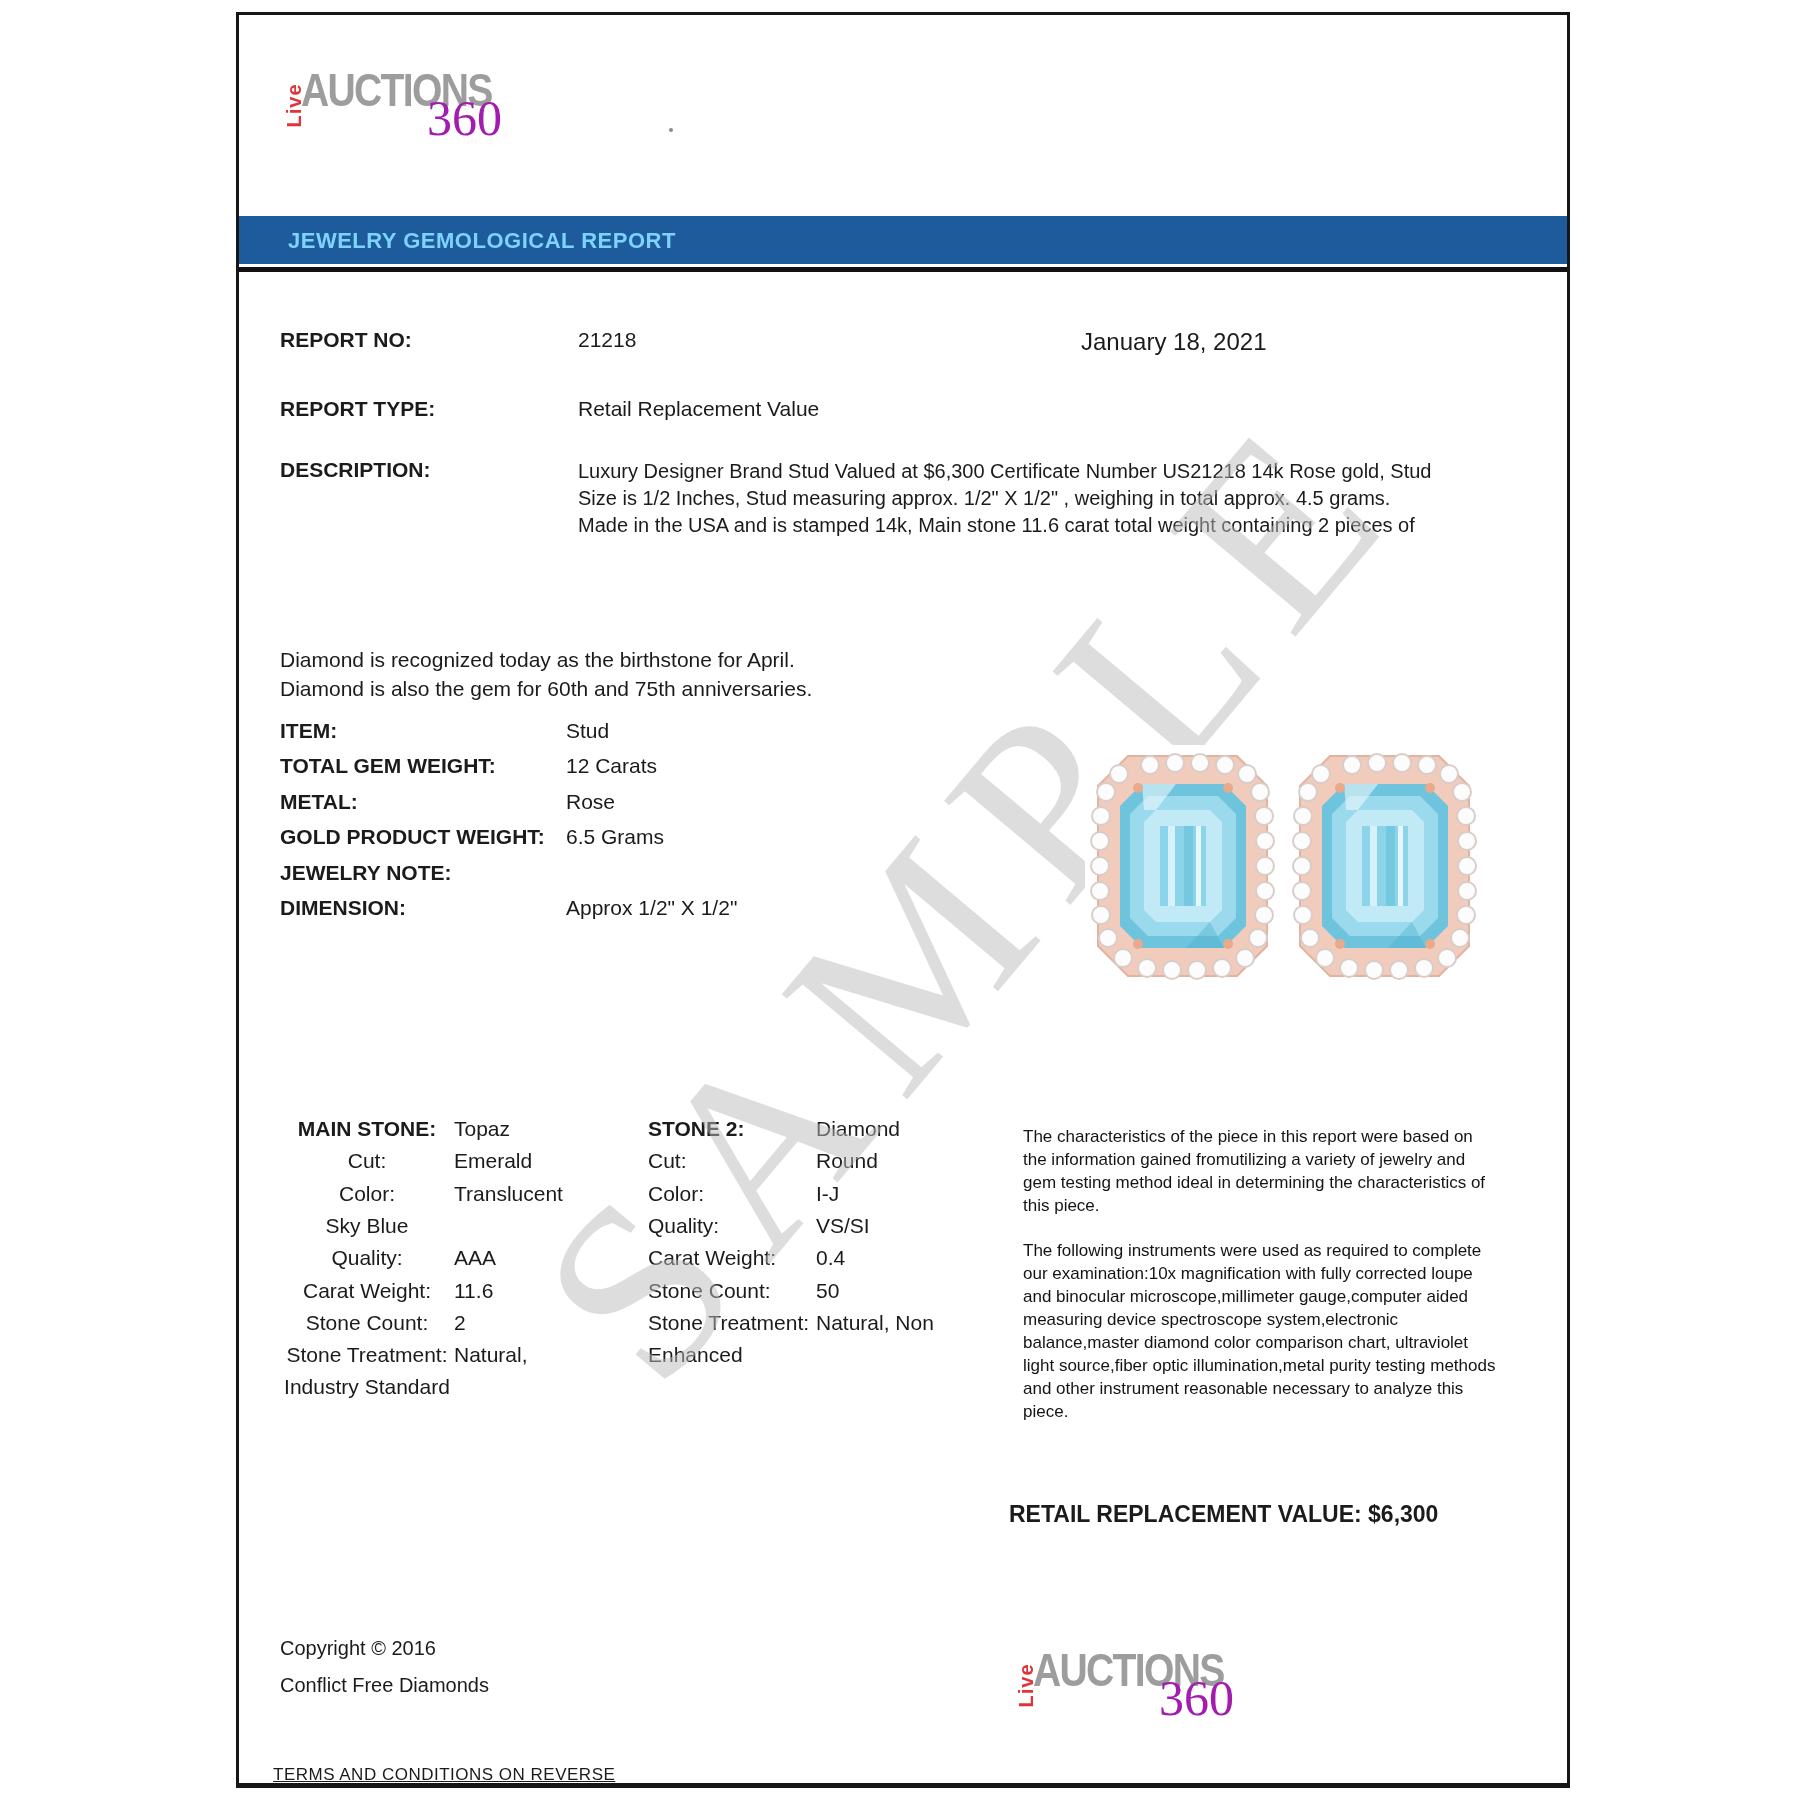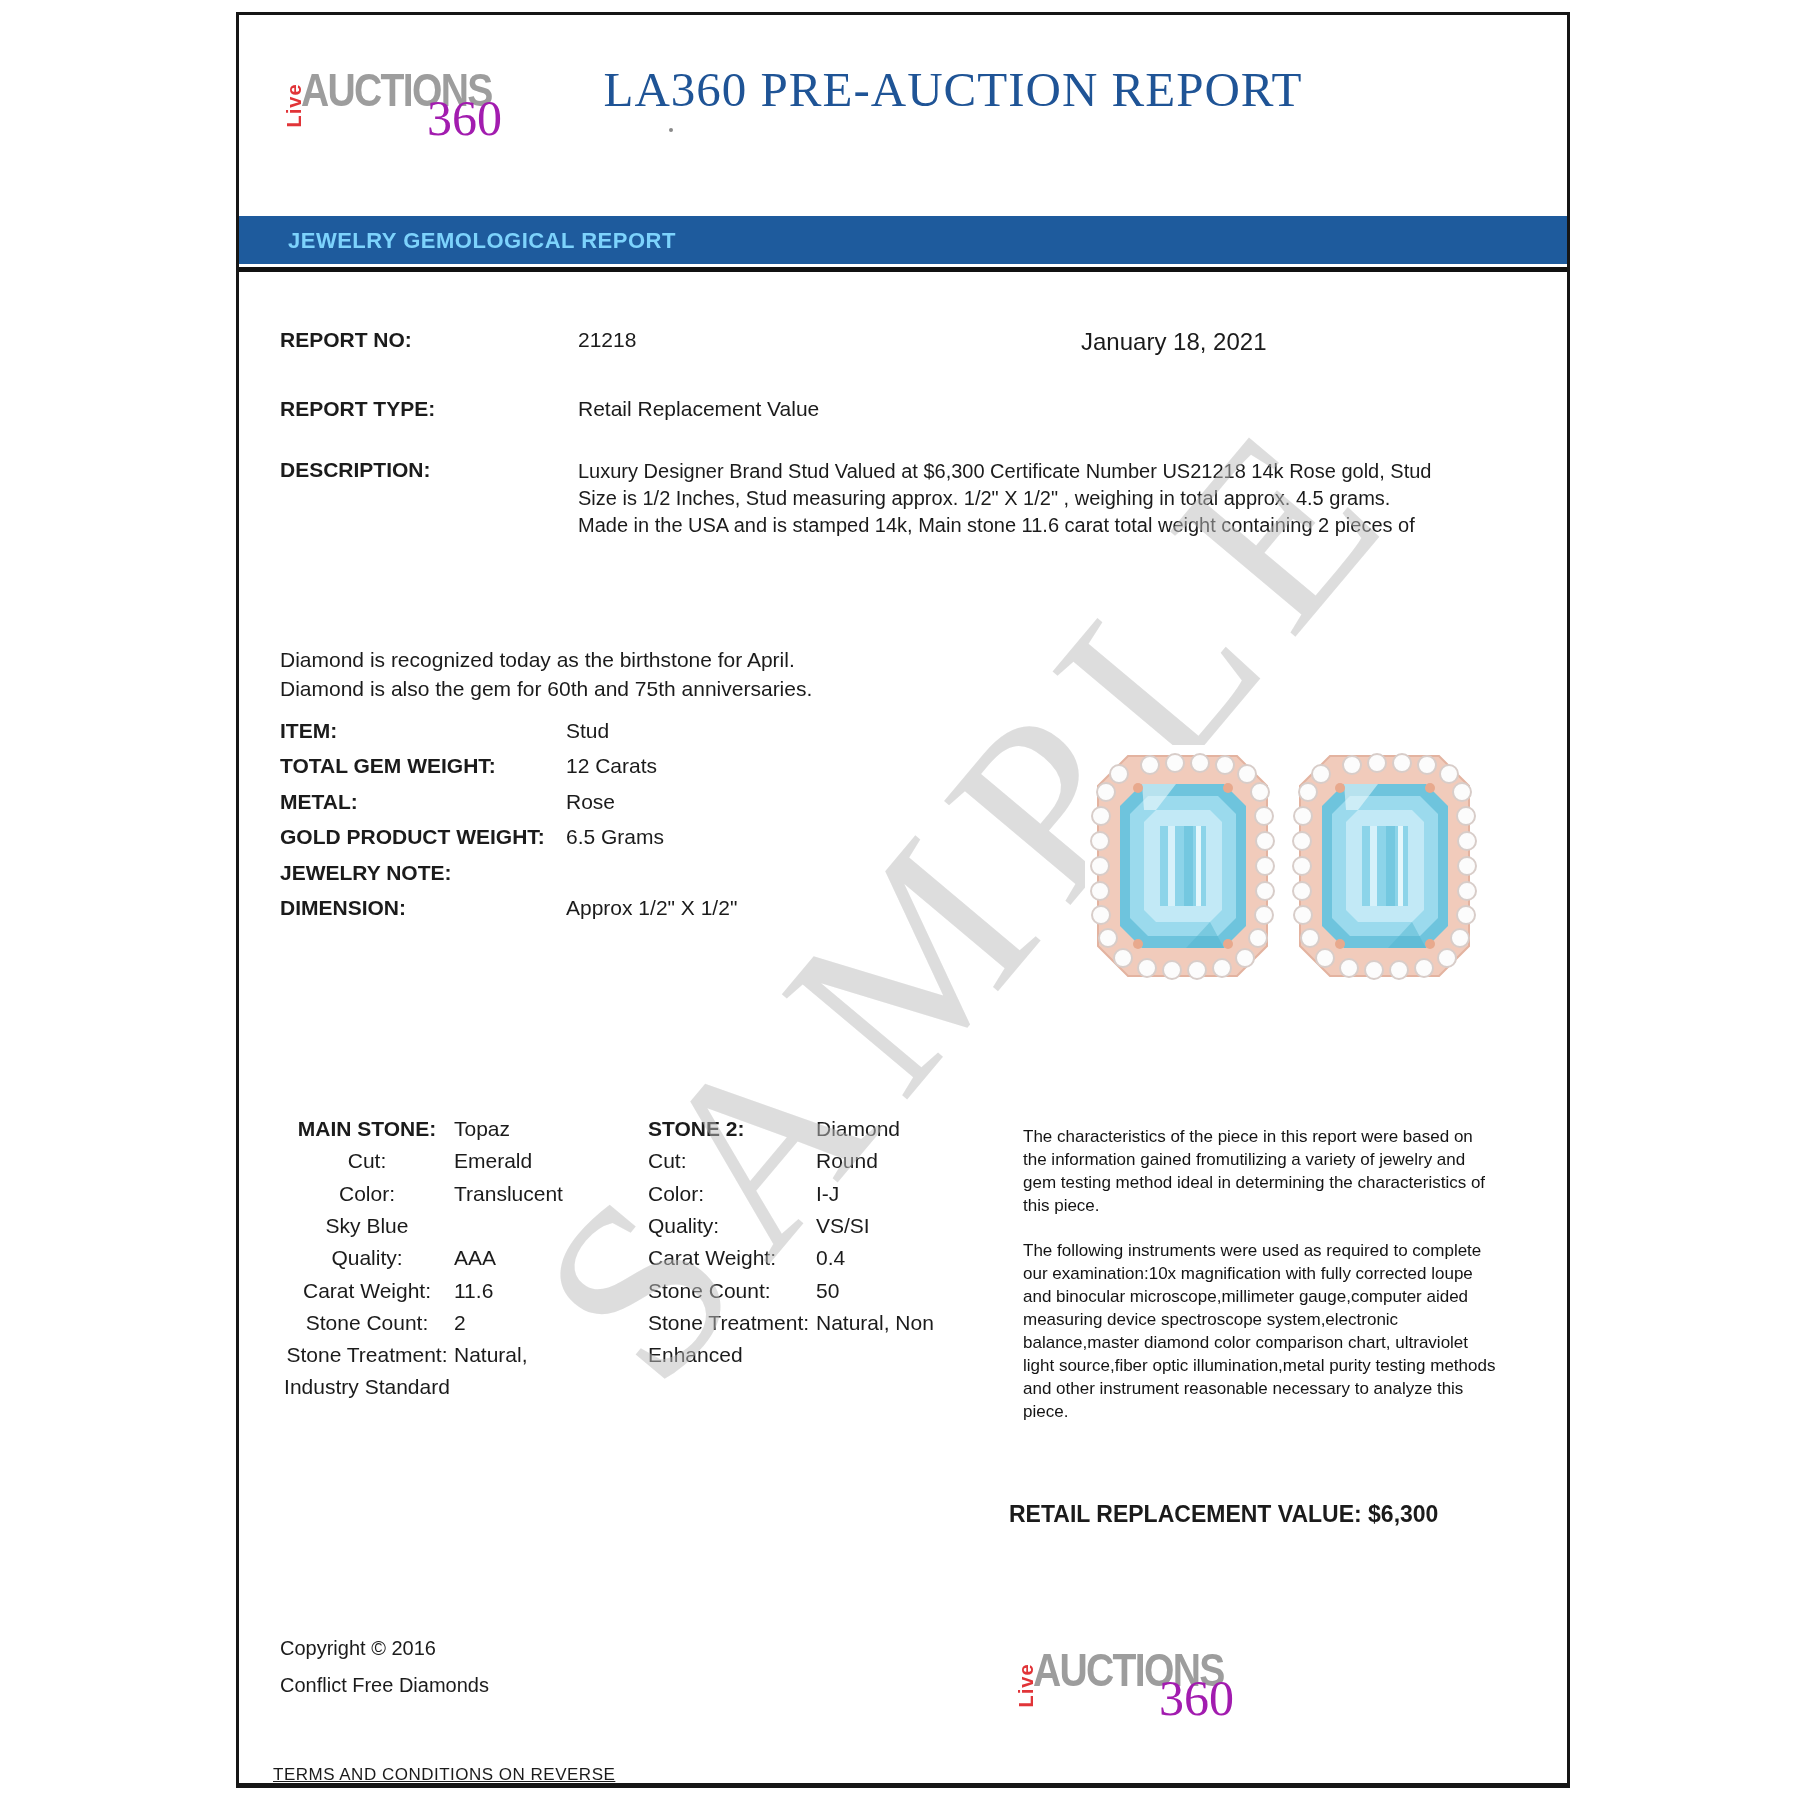--- a/index.html
+++ b/index.html
@@ -74,21 +74,20 @@
 <body>
 
 <div class="page">
 
   <div class="logo logo-top">
     <span class="live">Live</span>
     <span class="auctions">AUCTIONS</span>
     <span class="n360">360</span>
   </div>
 
-  <div class="page-title">LA360 PRE-AUCTION REPORT</div>
   <div class="title-dot"></div>
 
   <div class="banner">
     <div class="banner-text">JEWELRY GEMOLOGICAL REPORT</div>
   </div>
   <div class="banner-line"></div>
 
   <div class="meta-label" style="top:313px">REPORT NO:</div>
   <div class="meta-value" style="top:313px">21218</div>
   <div class="meta-date" style="top:313px">January 18, 2021</div>

